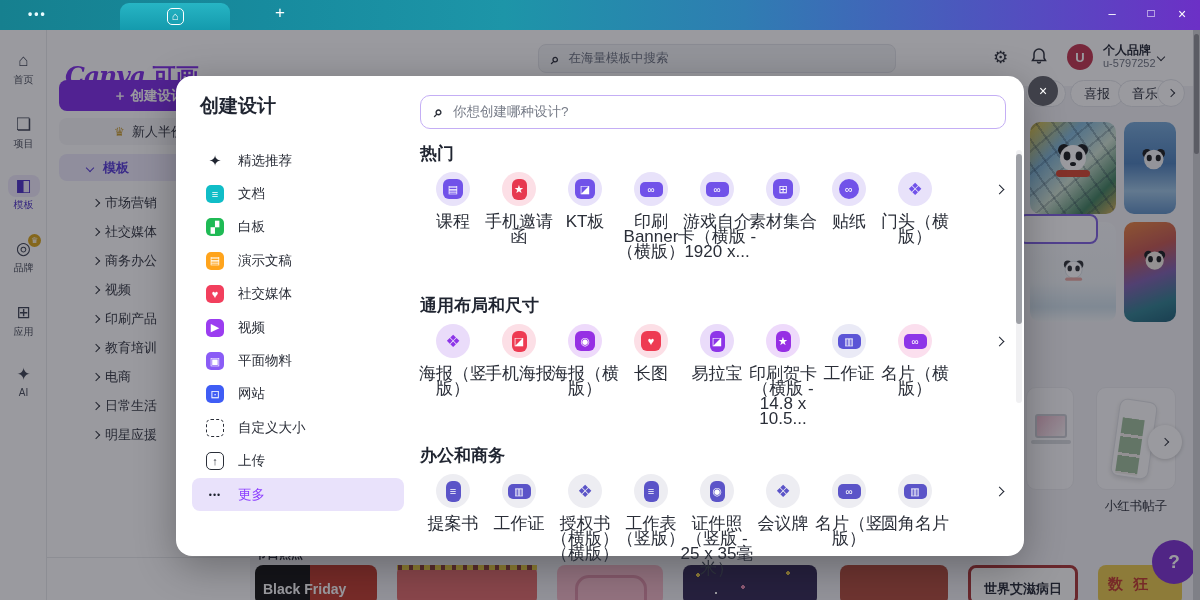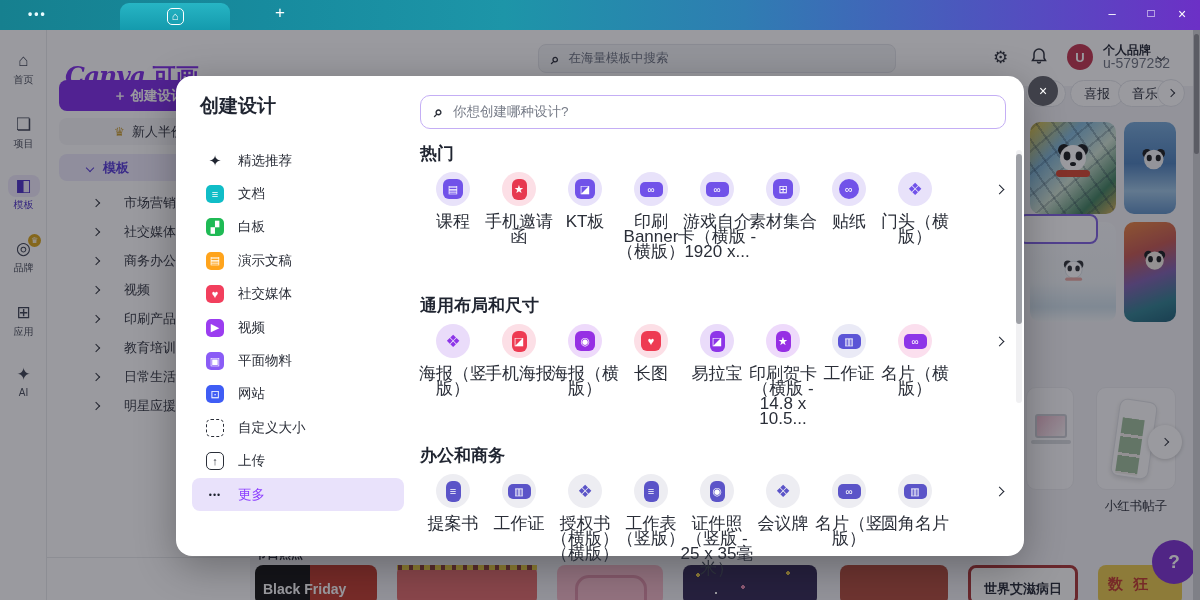--- a/index.html
+++ b/index.html
@@ -35,41 +35,41 @@
     font-weight:bold;font-size:25px;color:#7d2ae8;letter-spacing:-1px;}
   .logo-cn{font-family:"Liberation Sans",sans-serif;font-style:normal;font-weight:800;letter-spacing:0;font-size:23px;}
   .create-btn{position:absolute;left:12px;top:50px;width:180px;height:31px;background:#7d2ae8;border:none;
     border-radius:8px;color:#fff;font-size:13.5px;font-weight:600;cursor:pointer;}
   .promo-row{position:absolute;left:12px;top:88px;width:180px;height:27px;background:#f6f6f8;border-radius:8px;
     display:flex;align-items:center;justify-content:center;gap:7px;font-size:13px;color:#30343f;font-weight:500;}
   .promo-crown{color:#c79a2a;font-size:12px;}
   .group-row{position:absolute;left:12px;top:124px;width:180px;height:27px;background:#edeafc;border-radius:8px;
     display:flex;align-items:center;gap:10px;padding-left:28px;font-size:13px;color:#5438d6;font-weight:600;}
   .side-list{position:absolute;left:0;top:158px;width:203px;}
-  .side-item{height:29px;display:flex;align-items:center;gap:25px;padding-left:46px;font-size:13px;color:#30343f;}
+  .side-item{height:29px;display:flex;align-items:center;gap:6px;padding-left:46px;font-size:13px;color:#30343f;}
   .chev{display:inline-block;width:6px;height:6px;border-right:1.6px solid #2a2e38;border-bottom:1.6px solid #2a2e38;}
   .chev-r{transform:rotate(-45deg);}
   .chev-d{transform:rotate(45deg);border-color:#5438d6;}
   .lib-item{position:absolute;left:0;width:203px;height:30px;display:flex;align-items:center;gap:13px;
     padding-left:36px;font-size:13.5px;color:#2a2e38;}
   .lib-icon{width:18px;height:18px;}
   .side-divider{position:absolute;left:0px;top:527px;width:203px;height:1px;background:#e8e9ec;}
   .trash-row{top:534px;}
 
   
   .header{position:absolute;left:250px;top:30px;width:943px;height:56px;background:#fff;}
   .hsearch{position:absolute;left:288px;top:14px;width:358px;height:29px;background:#f3f4f6;border:1px solid #e3e5e9;
     border-radius:8px;display:flex;align-items:center;gap:9px;padding-left:12px;color:#6b7280;font-size:12.5px;}
   .hicon{position:absolute;top:17px;color:#2a2e38;font-size:17px;}
   .gear{left:743px;} .bell{left:780px;}
   .avatar{position:absolute;left:817px;top:14px;width:26px;height:26px;border-radius:50%;background:#c0334d;
     color:#fff;font-size:13px;font-weight:700;display:flex;align-items:center;justify-content:center;}
   .brandbox{position:absolute;left:853px;top:14px;line-height:13px;}
   .brand-label{font-size:12px;font-weight:700;color:#1f2430;}
-  .brand-id{font-size:14px;color:#6e7480;}
+  .brand-id{font-size:11px;color:#6e7480;}
   .brand-chev{position:absolute;left:908px;top:24px;}
 
   
   .pill{position:absolute;top:80px;height:27px;background:#fff;border:1px solid #e2e4e9;border-radius:14px;
     display:flex;align-items:center;justify-content:center;font-size:13px;color:#1f2430;padding:0 13px;}
   .pill-hidden{left:1026px;width:40px;}
   .pill-xi{left:1070px;} .pill-yin{left:1118px;}
   .pill-chev{position:absolute;left:1157px;top:79px;width:28px;height:28px;border-radius:50%;background:#fff;
     border:1px solid #e2e4e9;display:flex;align-items:center;justify-content:center;}
 
@@ -243,20 +243,24 @@
       <div class="side-item">
           <span class="chev chev-r"></span>
           <span>印刷产品</span>
         </div>
       <div class="side-item">
           <span class="chev chev-r"></span>
           <span>教育培训</span>
         </div>
       <div class="side-item">
           <span class="chev chev-r"></span>
+          <span>电商</span>
+        </div>
+      <div class="side-item">
+          <span class="chev chev-r"></span>
           <span>日常生活</span>
         </div>
       <div class="side-item">
           <span class="chev chev-r"></span>
           <span>明星应援</span>
         </div>
     </div>
     <div class="side-divider"></div>
   </div>
 

